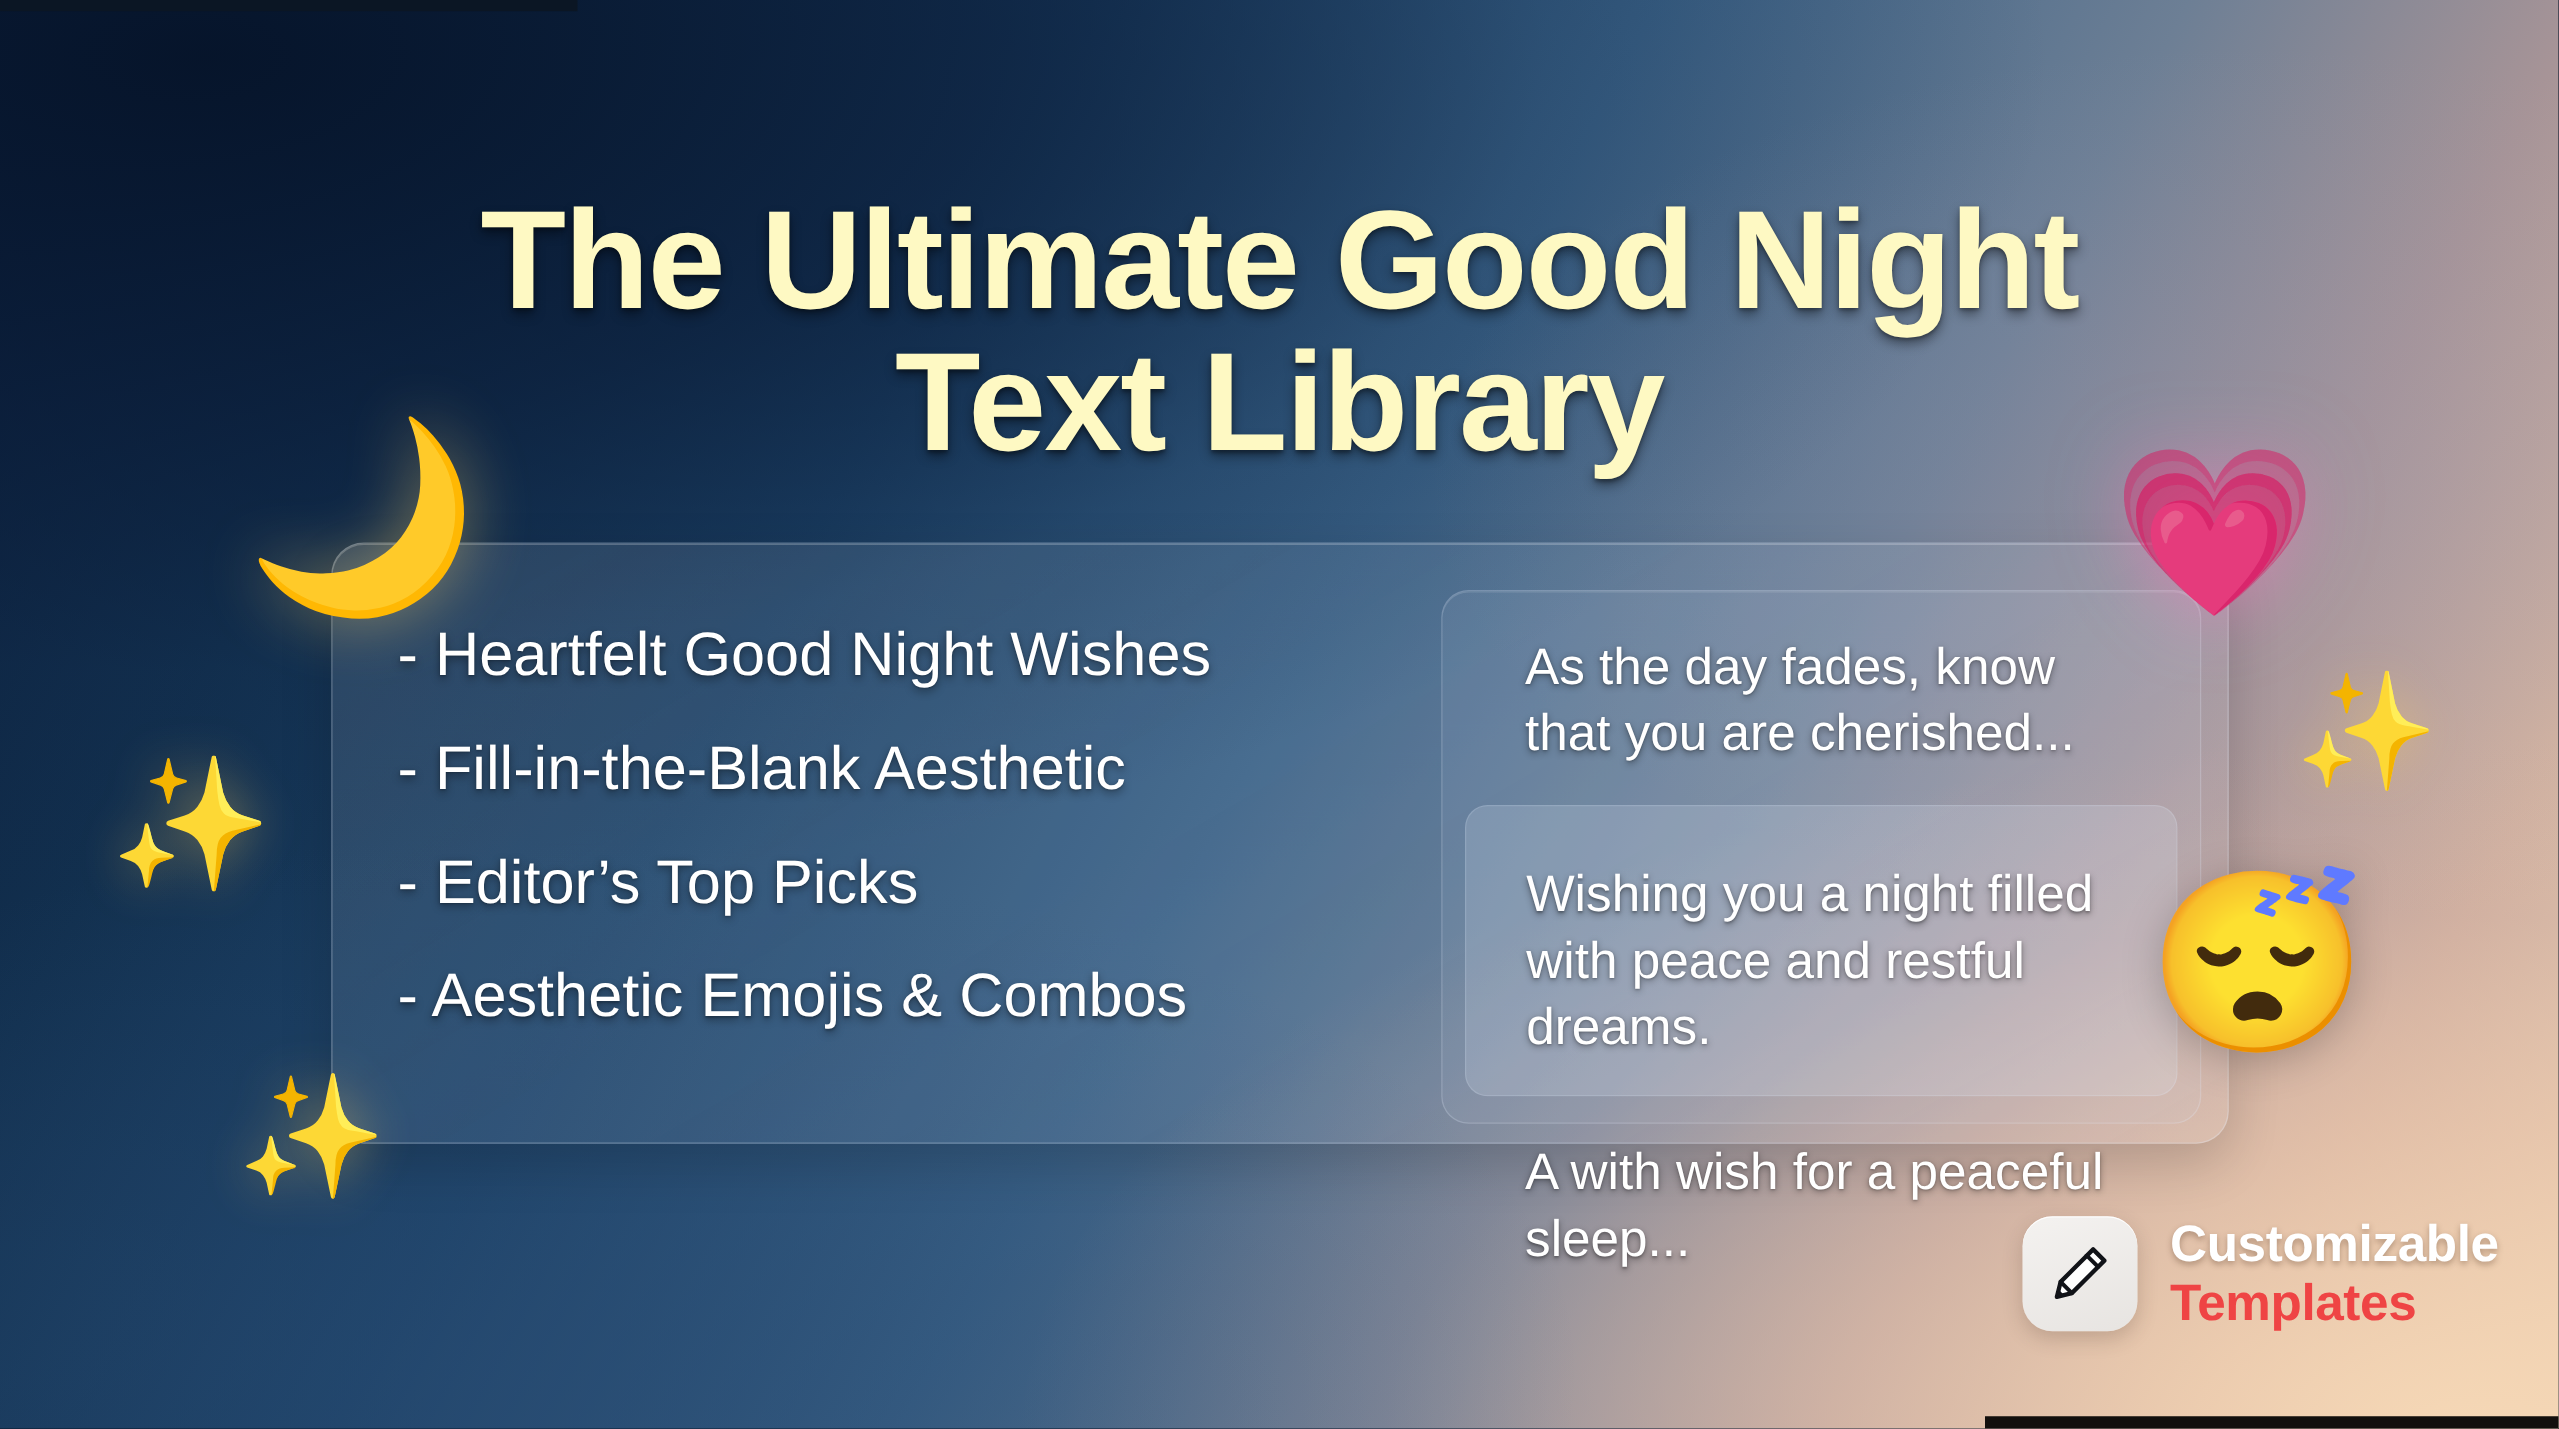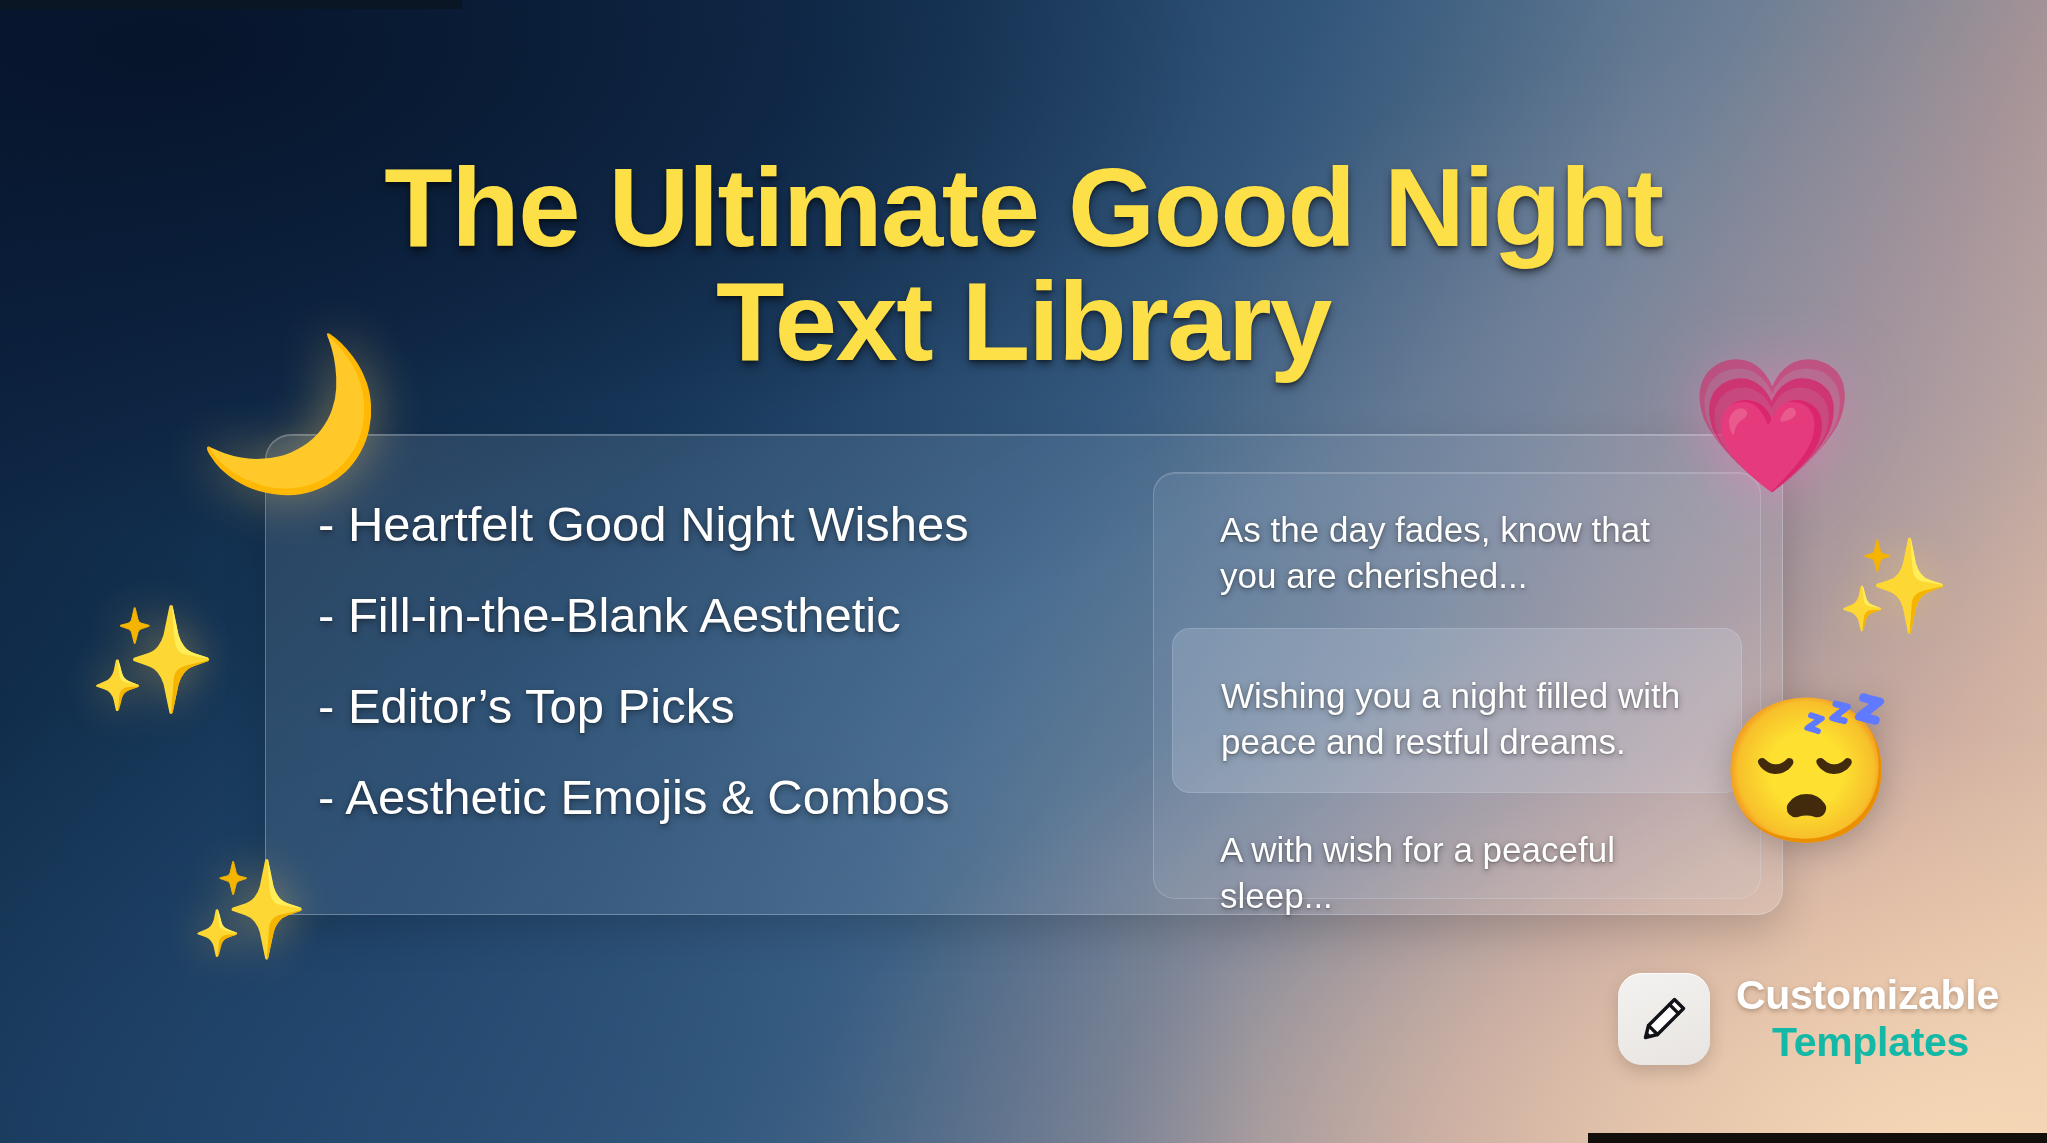--- a/index.html
+++ b/index.html
@@ -85,21 +85,21 @@
     width: 459px; height: 10px;
     background: #120f0d;
   }
 
   
   .headline {
     position: absolute;
     left: 0; top: 76px;
     width: 2047px;
     text-align: center;
-    color: #fde047;
+    color: #fef9c3;
     font-size: 112px;
     font-weight: bold;
     line-height: 1.02;
     letter-spacing: -1.5px;
     text-shadow:
       0 5px 9px rgba(0,0,0,0.42),
       0 2px 3px rgba(0,0,0,0.30);
     padding: 0 120px;
     box-sizing: border-box;
   }
@@ -163,21 +163,21 @@
     border-radius: 18px;
     margin: 0 18px;
   }
   .quote-card.highlight {
     background: rgba(222,232,246,0.20);
     border: 1px solid rgba(232,242,252,0.16);
     padding: 44px 46px 28px 48px;
   }
   .quote-card .qtext {
     color: #ffffff;
-    font-size: 35px;
+    font-size: 41px;
     line-height: 1.30;
     text-shadow:
       0 2px 6px rgba(0,0,0,0.38),
       0 1px 2px rgba(0,0,0,0.26);
   }
   .gap-sm { height: 16px; }
   .gap-md { height: 22px; }
 
   
   .deco {
@@ -242,22 +242,21 @@
     font-size: 41px;
     font-weight: bold;
     line-height: 1.14;
     letter-spacing: -0.3px;
   }
   .badge-line1 {
     color: #ffffff;
     text-shadow: 0 2px 5px rgba(90,60,40,0.40);
   }
   .badge-line2 {
-    color: #14b8a6;
-    margin-left: 36px;
+    color: #ef4444;
   }
 </style>
 </head>
 <body>
 
 <div id="stage">
 
   <div class="bg-base"></div>
   <div class="bg-tint-a"></div>
   <div class="bg-tint-b"></div>

